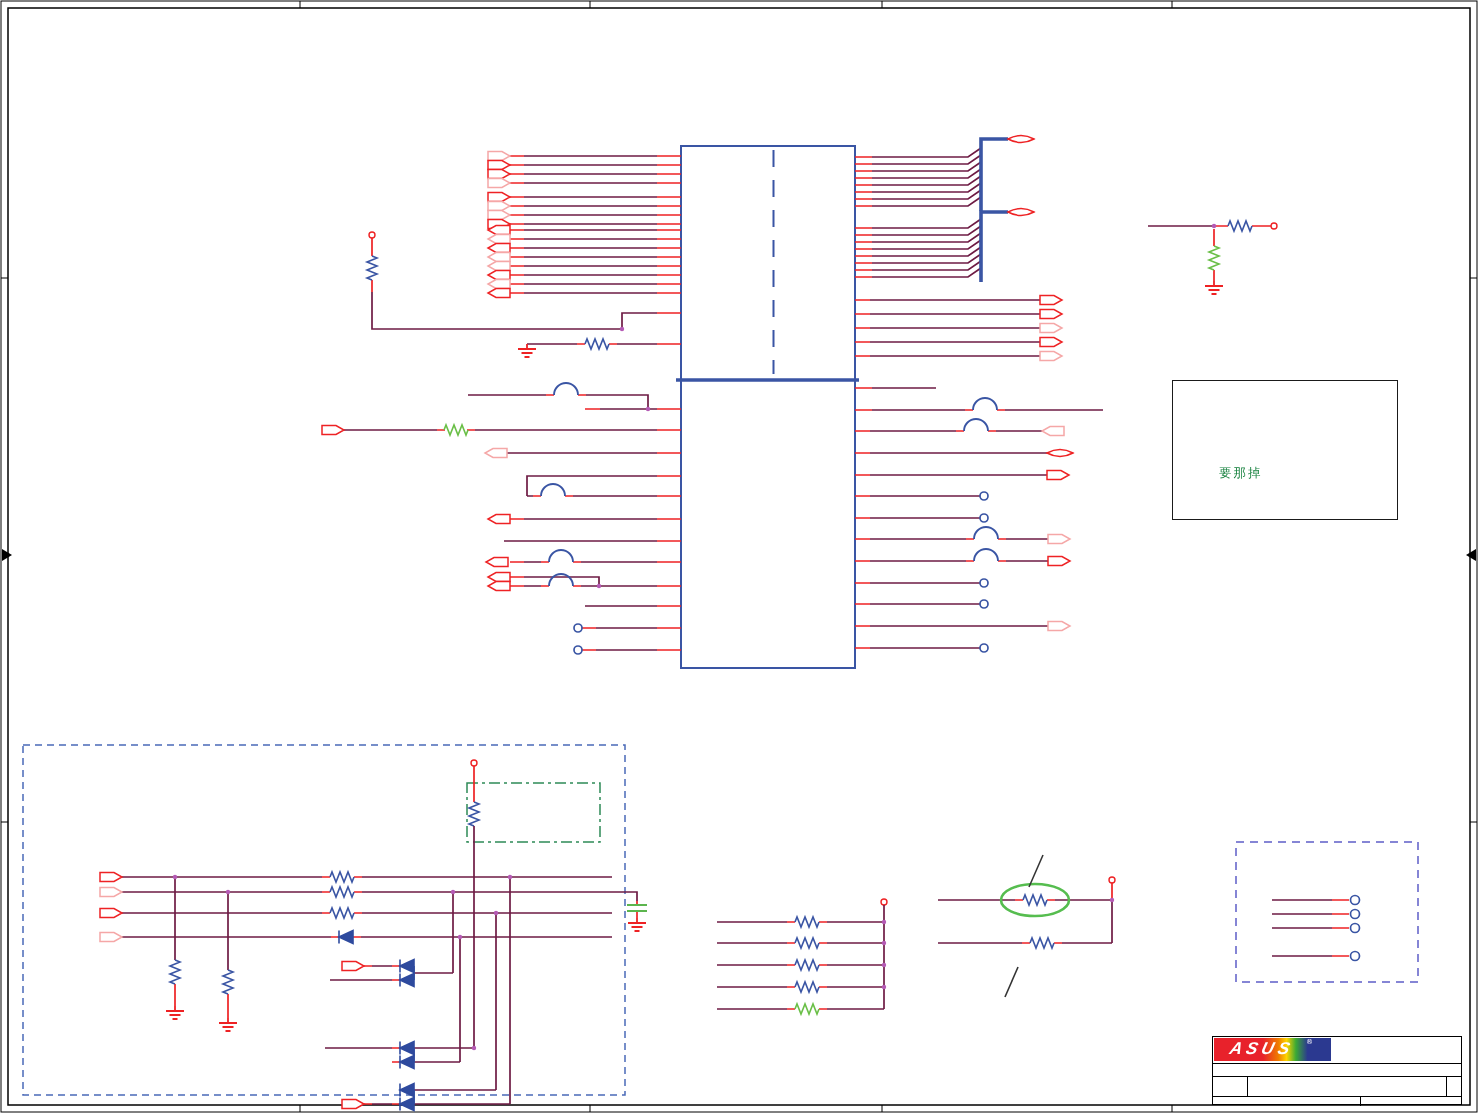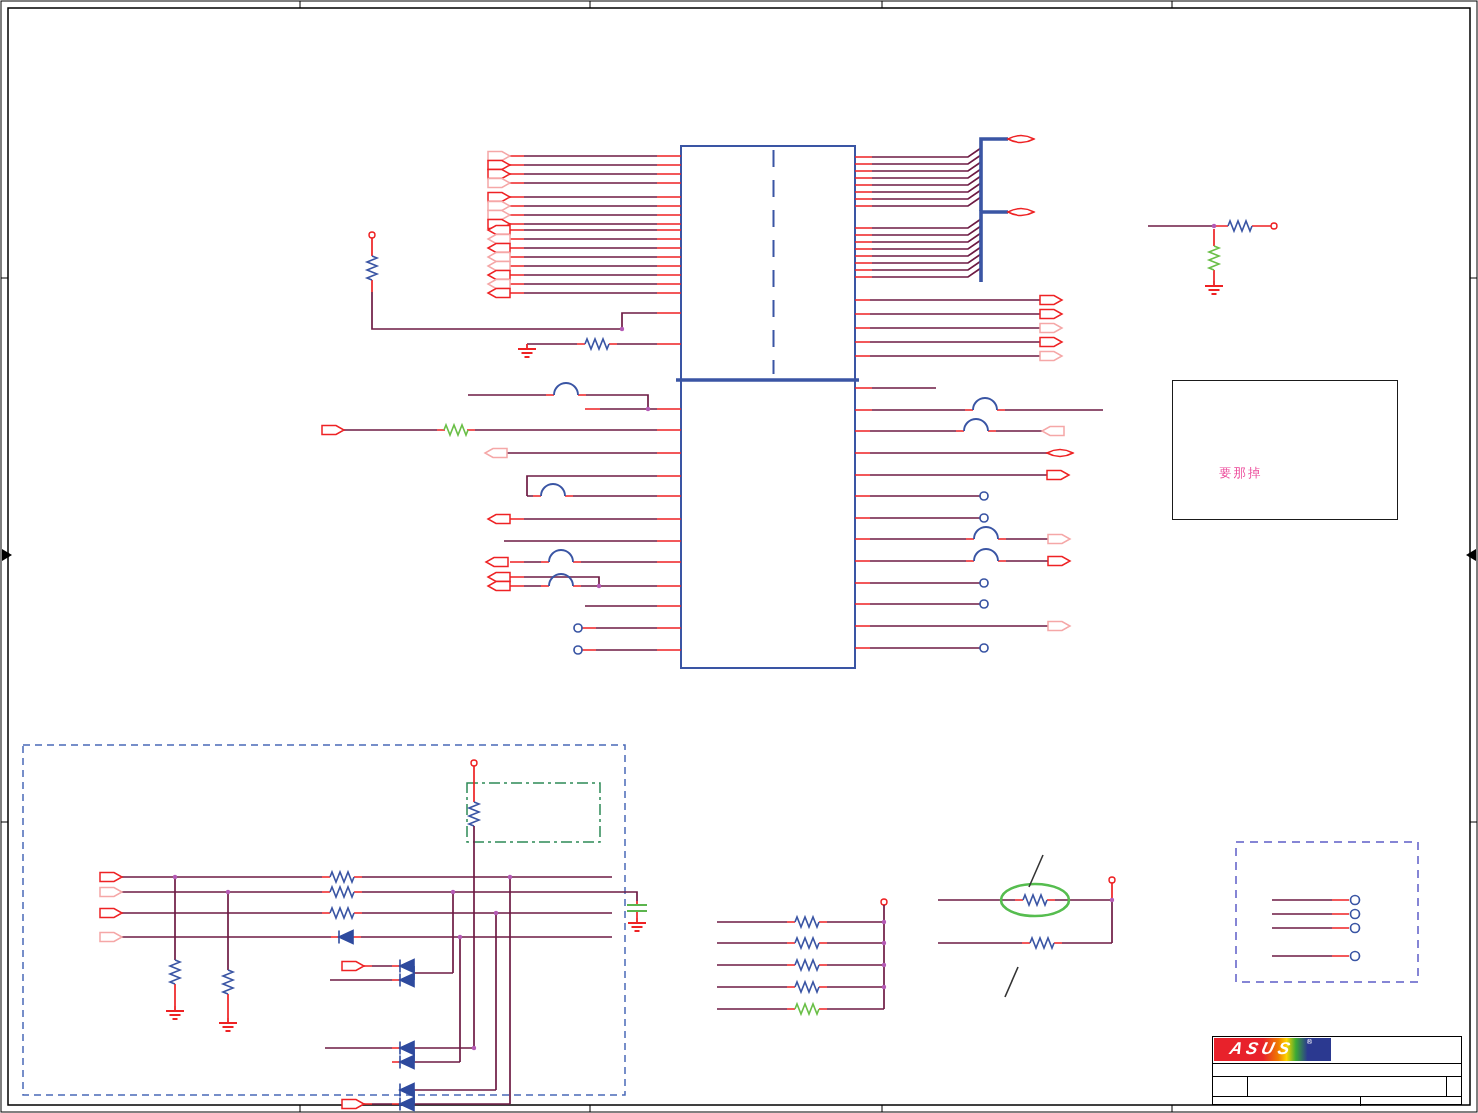--- a/index.html
+++ b/index.html
@@ -31,21 +31,21 @@
   .dashblue { stroke:#4a6ab8; stroke-width:1.5; fill:none; stroke-dasharray:7 5; }
   .dashpurp { stroke:#5d5dc8; stroke-width:1.5; fill:none; stroke-dasharray:8 6; }
   .dashgreen{ stroke:#2e8b57; stroke-width:1.5; fill:none; stroke-dasharray:11 4 3 4; }
   .icdash   { stroke:#3a55a4; stroke-width:2; fill:none; stroke-dasharray:17 13; }
   
   .notebox {
     position:absolute; left:1172px; top:380px; width:226px; height:140px;
     border:1px solid #1a1a1a; box-sizing:border-box;
   }
   .notetext {
-    position:absolute; left:46px; top:84px; font-size:12.5px; color:#ec4899;
+    position:absolute; left:46px; top:84px; font-size:12.5px; color:#15803d;
     letter-spacing:2px; font-family:"DejaVu Sans", sans-serif;
   }
   
   .tblock {
     position:absolute; left:1212px; top:1036px; width:250px; height:69px;
     border:1px solid #000; box-sizing:border-box; background:#fff;
   }
   .trow1 { position:absolute; left:0; top:0; width:100%; height:26px; }
   .asus {
     position:absolute; left:1px; top:1px; width:117px; height:23px;

